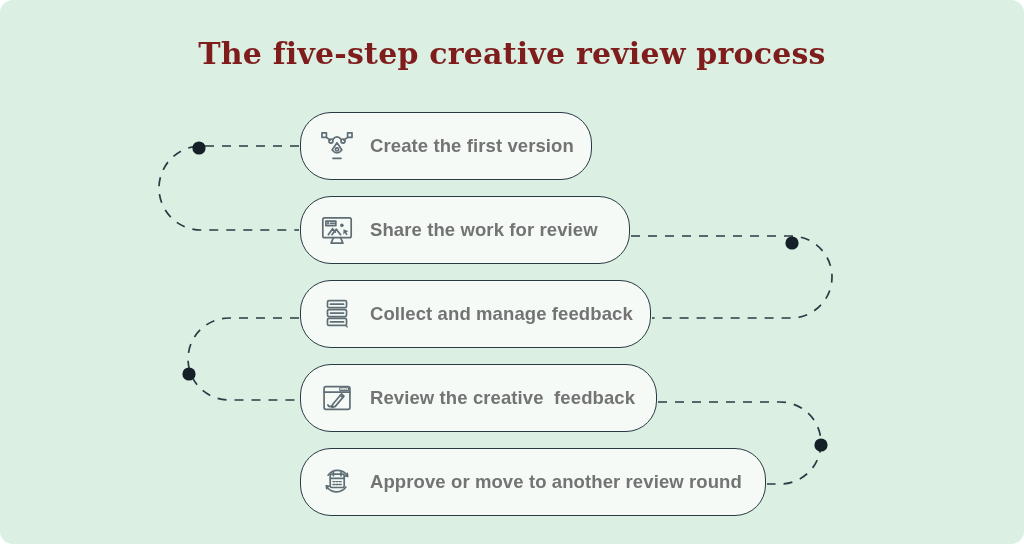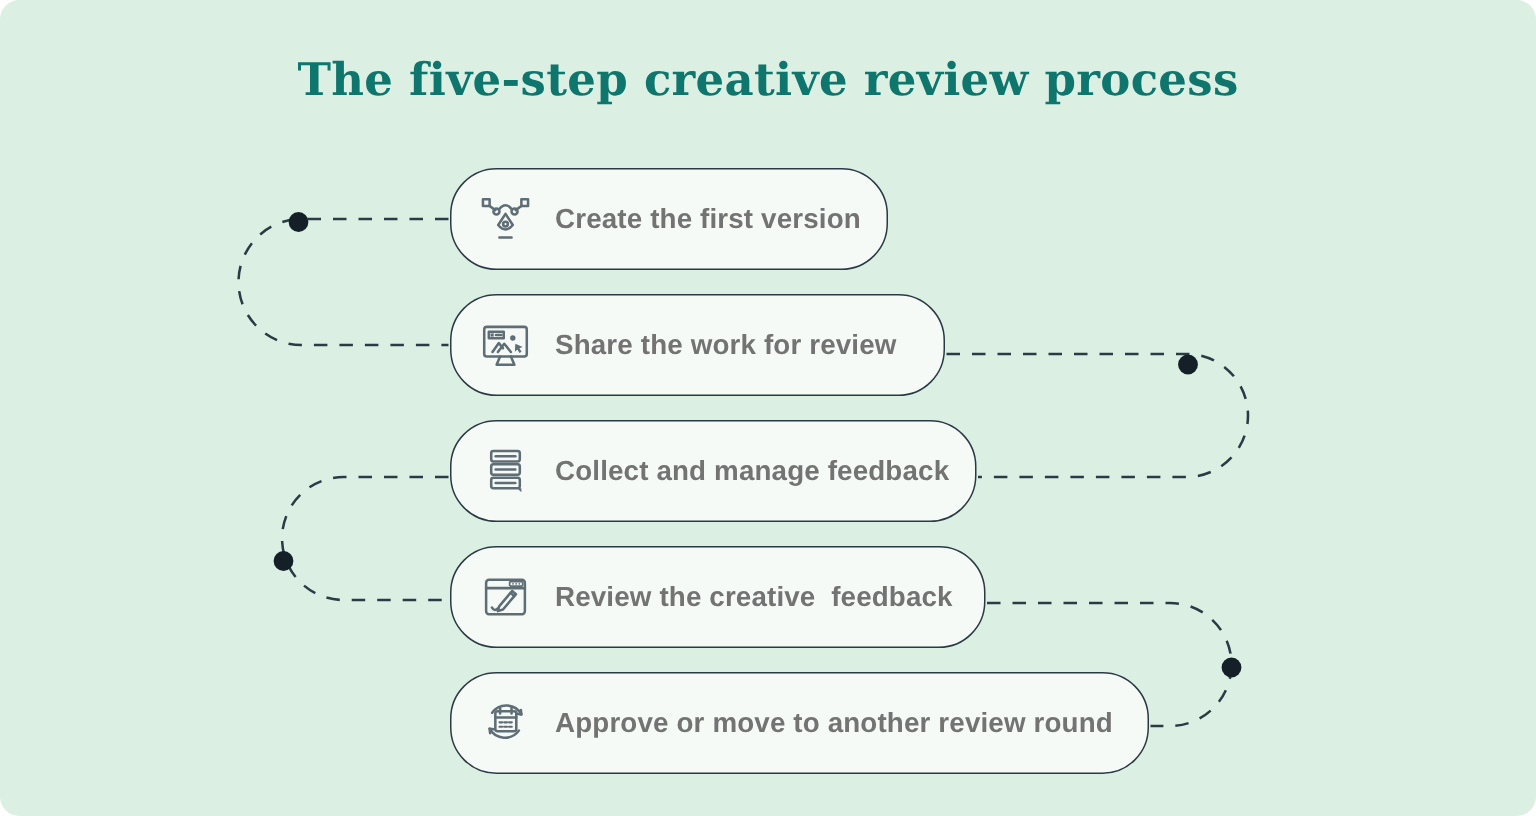--- a/index.html
+++ b/index.html
@@ -12,21 +12,21 @@
     font-family:"Liberation Sans", sans-serif;
   }
   .title{
     position:absolute;
     top:36px;left:0;right:0;
     text-align:center;
     font-family:"DejaVu Serif", serif;
     font-weight:700;
     font-size:30px;
     letter-spacing:.2px;
-    color:#0f766e;
+    color:#7f1d1d;
   }
   .connectors{
     position:absolute;
     inset:0;
     pointer-events:none;
   }
   .step{
     position:absolute;
     left:300px;
     height:68px;

